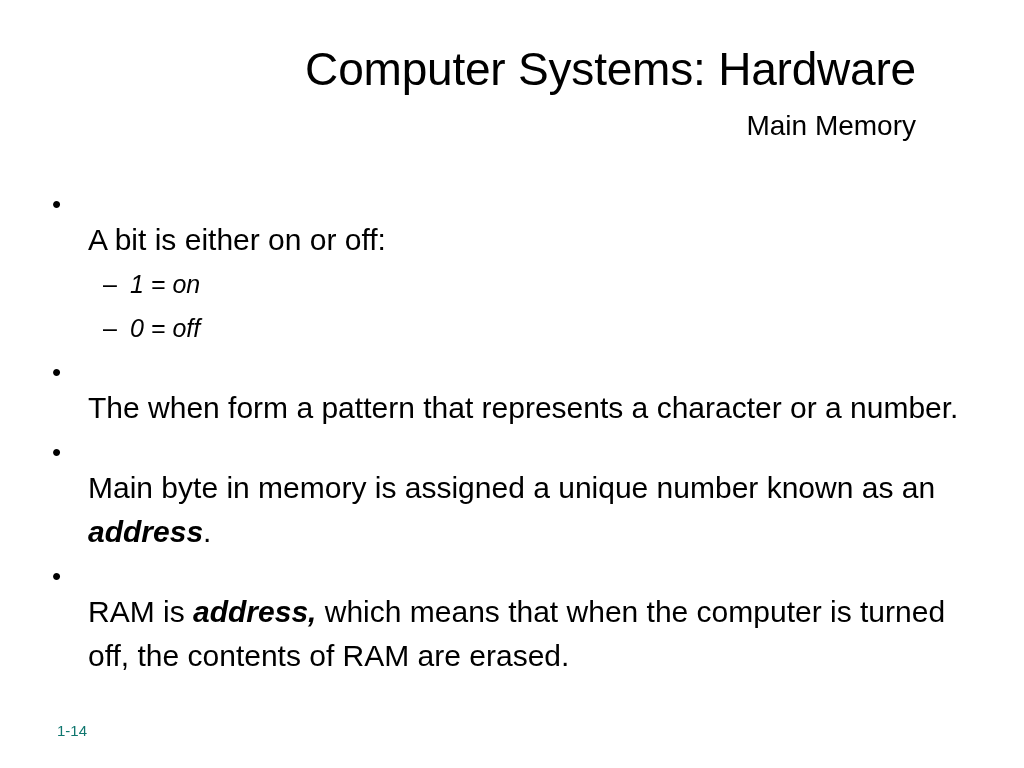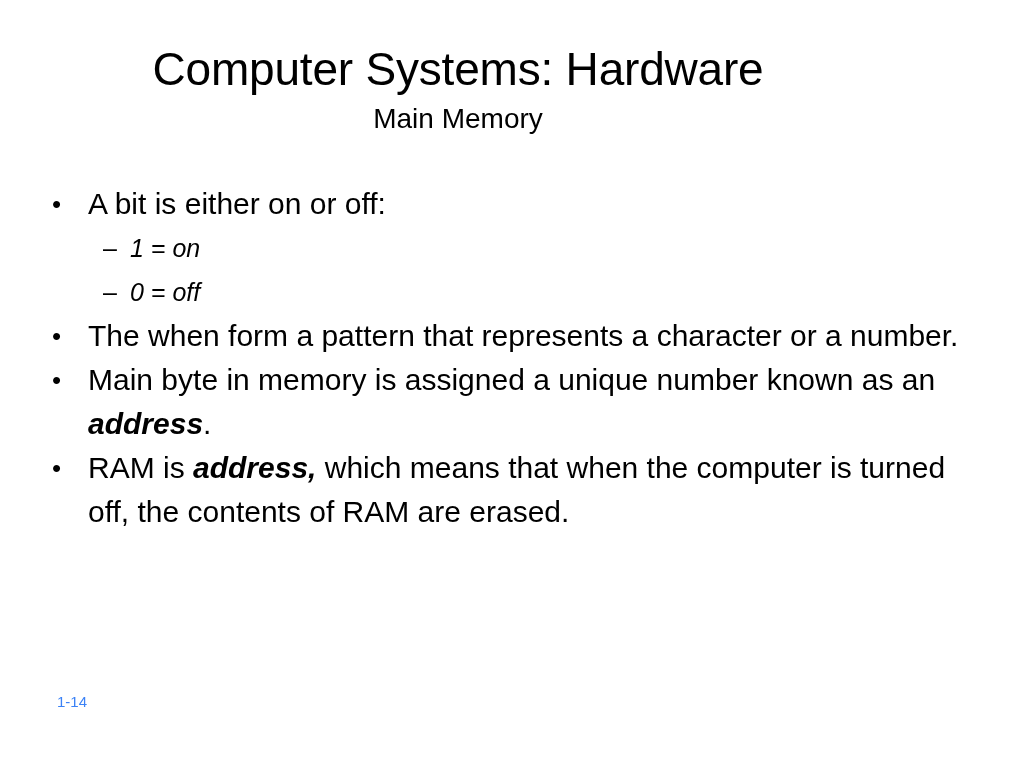--- a/index.html
+++ b/index.html
@@ -18,35 +18,35 @@
     background: #ffffff;
     overflow: hidden;
   }
 
   
   .title-block {
     position: absolute;
     left: 0;
     top: 42px;
     width: 916px;
-    text-align: center;
+    text-align: right;
   }
   .slide-title {
     font-size: 46px;
     line-height: 54px;
     font-weight: 400;
     letter-spacing: -0.2px;
     color: #000000;
   }
   .slide-subtitle {
     font-size: 28px;
     line-height: 34px;
     font-weight: 400;
     color: #000000;
-    margin-top: 6px;
+    margin-top: 13px;
   }
 
   
   .body-block {
     position: absolute;
     left: 52px;
     top: 182px;
     width: 930px;
   }
 
@@ -59,20 +59,21 @@
   }
   .bullet-marker {
     flex: 0 0 auto;
     width: 36px;
     text-align: left;
     font-size: 26px;
     line-height: 44px;
   }
   .bullet-text {
     flex: 1 1 auto;
+    margin-top: 36px;
   }
 
   
   .sub-row {
     display: flex;
     align-items: flex-start;
     font-size: 25px;
     line-height: 44px;
     color: #000000;
     margin-left: 51px;
@@ -91,24 +92,24 @@
 
   .em {
     font-style: italic;
     font-weight: bold;
   }
 
   
   .footer-number {
     position: absolute;
     left: 57px;
-    top: 692px;
+    top: 721px;
     font-size: 15px;
     line-height: 20px;
-    color: #3b82f6;
+    color: #0f766e;
   }
 </style>
 </head>
 <body>
 
 <div class="slide">
 
   <div class="title-block">
     <div class="slide-title">Computer Systems: Hardware</div>
     <div class="slide-subtitle">Main Memory</div>

